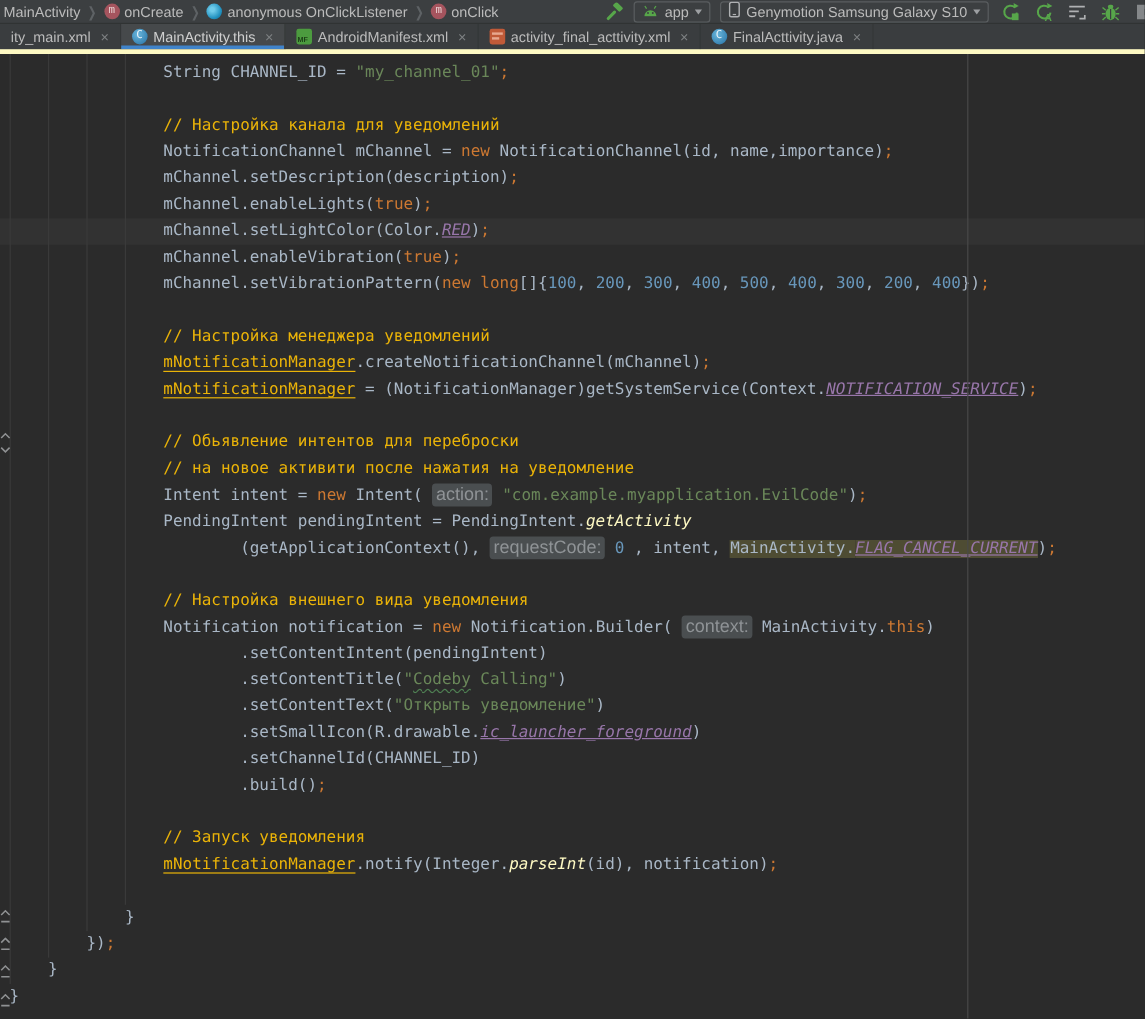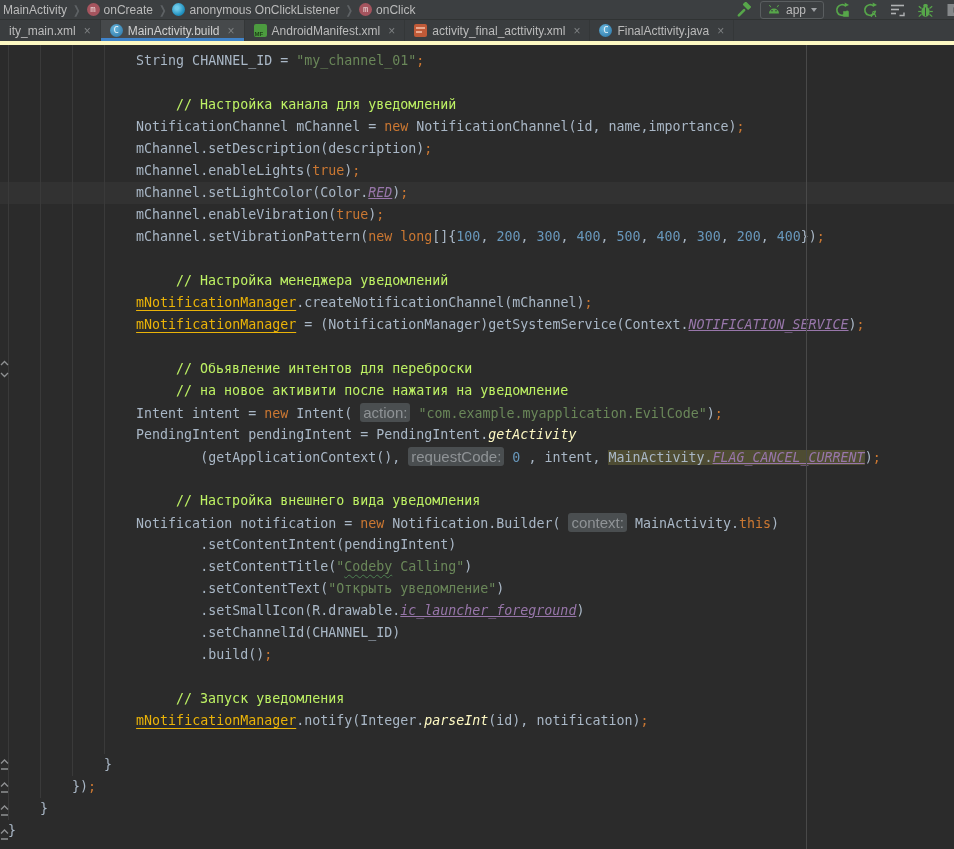--- a/index.html
+++ b/index.html
@@ -43,21 +43,21 @@
   .editor{position:relative;height:804px;background:#2B2B2B;overflow:hidden;}
   .guide{position:absolute;top:0;width:1px;background:#3A3A3A;z-index:3;pointer-events:none;}
   .margin-line{position:absolute;top:0;bottom:0;left:806px;width:1px;background:#494949;z-index:3;pointer-events:none;}
   #code{position:relative;z-index:2;padding-top:5px;}
   .line{height:22px;line-height:22px;white-space:pre;font-family:"DejaVu Sans Mono",monospace;font-size:13.3px;
         padding-left:8px;}
   .caret-line{background:#323232;}
   .d{color:#A9B7C6;}
   .k{color:#CC7832;}
   .s{color:#6A8759;}
-  .cm{color:#bef264;margin-left:40px;}
+  .cm{color:#eab308;}
   .n{color:#6897BB;}
   .f{color:#eab308;text-decoration:underline;text-underline-offset:3px;text-decoration-thickness:1px;margin-top:18px;}
   .ci{color:#9876AA;font-style:italic;text-decoration:underline;}
   .mi{color:#fef9c3;font-style:italic;}
   .sc{color:#CC7832;}
   .hint{background:#4A4E50;color:#8F9396;font-size:15px;border-radius:3px;padding:1px 3px;
         font-family:"Liberation Sans",sans-serif;}
   .hl{background:#4E4C33;}
   .typo{text-decoration:underline wavy #4E8052;text-decoration-thickness:1px;text-underline-offset:3px;}
   .fold{position:absolute;left:0;z-index:4;pointer-events:auto;cursor:pointer;}
@@ -106,20 +106,30 @@
             <circle cx="5" cy="6.8" r="0.8" fill="#3C3F41"></circle>
               <circle cx="9" cy="6.8" r="0.8" fill="#3C3F41"></circle>
             <line x1="3.8" y1="3.2" x2="2.4" y2="1" stroke="#57A64A" stroke-width="1"></line>
             <line x1="10.2" y1="3.2" x2="11.6" y2="1" stroke="#57A64A" stroke-width="1"></line>
           </svg>
         </span>
         <span>app</span>
         <span class="dd-arrow"></span>
       </span>
 
+      <span class="tb-btn">
+        <span>
+          <svg width="10" height="14" viewBox="0 0 10 14">
+            <rect x="1" y="1" width="8" height="12" rx="1.5" fill="none" stroke="#AFB1B3" stroke-width="1.2"></rect>
+            <rect x="3.6" y="10.6" width="2.8" height="1" fill="#AFB1B3"></rect>
+          </svg>
+        </span>
+        <span>Genymotion Samsung Galaxy S10</span>
+        <span class="dd-arrow"></span>
+      </span>
 
       <span class="action-icons">
         <span>
           <svg width="16" height="16" viewBox="0 0 16 16">
             <path d="M13.4 8.6 a5.3 5.3 0 1 1 -1.6 -4.4" fill="none" stroke="#57A64A" stroke-width="1.7"></path>
             <path d="M10.6 0.6 L11.2 4.8 L15 3 Z" fill="#57A64A"></path>
             <rect x="9.2" y="9.2" width="5.6" height="5.6" fill="#57A64A"></rect>
           </svg>
         </span>
         <span>
@@ -164,21 +174,21 @@
     </div>
   </div>
 
   <div class="tabbar" id="tabbar">
       <div class="tab">
         <span>ity_main.xml</span>
         <span class="tab-close">×</span>
       </div>
       <div class="tab active">
         <span class="ico-class">C</span>
-        <span>MainActivity.build</span>
+        <span>MainActivity.this</span>
         <span class="tab-close">×</span>
       </div>
       <div class="tab">
         <span class="ico-mf">
           <i>MF</i>
         </span>
         <span>AndroidManifest.xml</span>
         <span class="tab-close">×</span>
       </div>
       <div class="tab">

